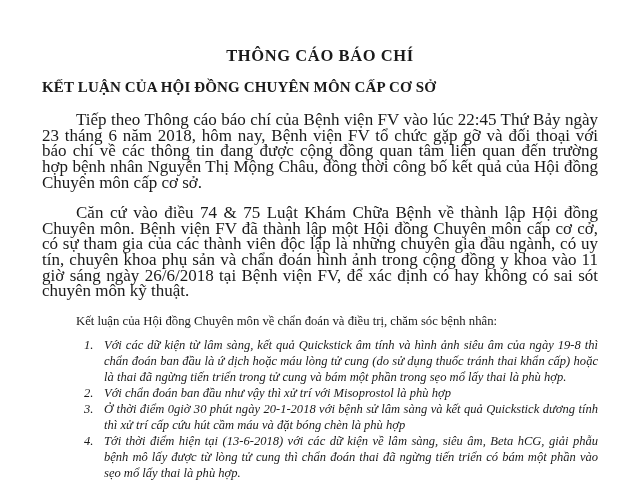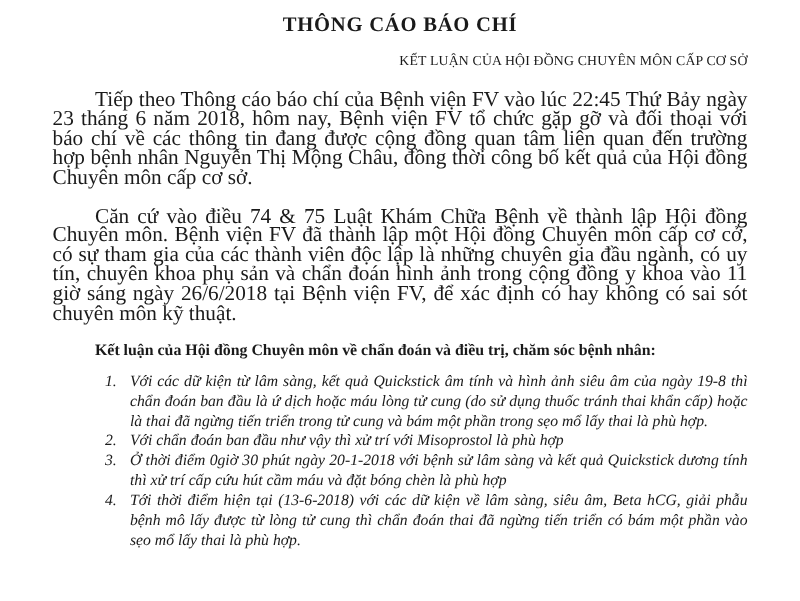--- a/index.html
+++ b/index.html
@@ -17,36 +17,37 @@
     -webkit-font-smoothing: antialiased;
   }
 
   .page {
     width: 640px;
     height: 360px;
     box-sizing: border-box;
     padding: 6px 42px 0 42px;
     background: #ffffff;
     position: relative;
+    margin-top: 36px;
   }
 
   
   .doc-title {
     text-align: center;
     font-weight: bold;
     font-size: 16.5px;
     letter-spacing: 0.6px;
     margin: 5px 0 0 0;
     line-height: 1.15;
   }
 
   .doc-subtitle {
-    text-align: right;
-    font-weight: normal;
-    font-size: 11px;
+    text-align: left;
+    font-weight: bold;
+    font-size: 15px;
     letter-spacing: 0.15px;
     margin: 13px 0 0 0;
     line-height: 1.15;
   }
 
   .doc-case-line {
     text-align: center;
     font-size: 12.6px;
     margin: 15px 0 0 0;
     line-height: 1.15;
@@ -66,21 +67,21 @@
   #paragraph-intro {
     margin-top: 16px;
   }
 
   #paragraph-legal {
     margin-top: 15px;
   }
 
   
   .conclusion-heading {
-    font-weight: bold;
+    font-weight: normal;
     font-size: 12.7px;
     line-height: 15.6px;
     margin: 15px 0 0 0;
     text-indent: 34px;
     text-align: left;
   }
 
   
   .findings-list {
     margin: 9px 0 0 0;

